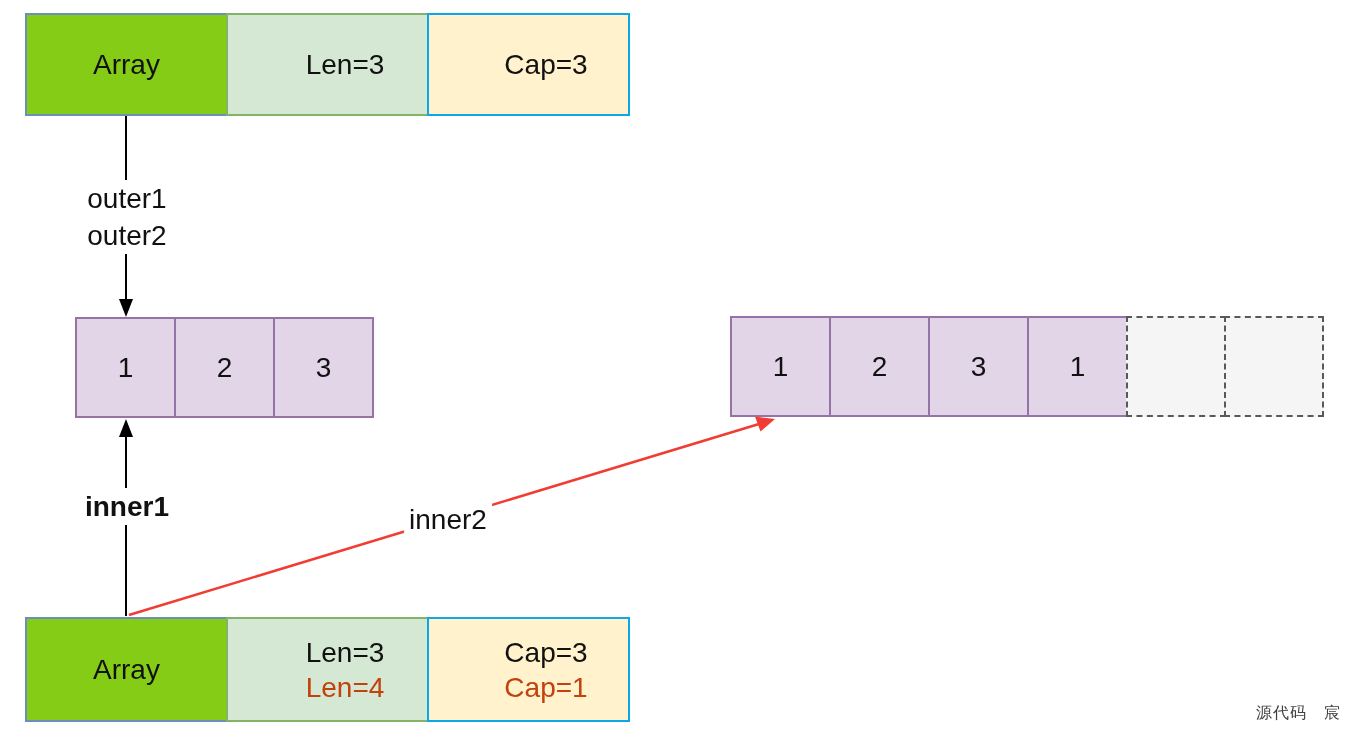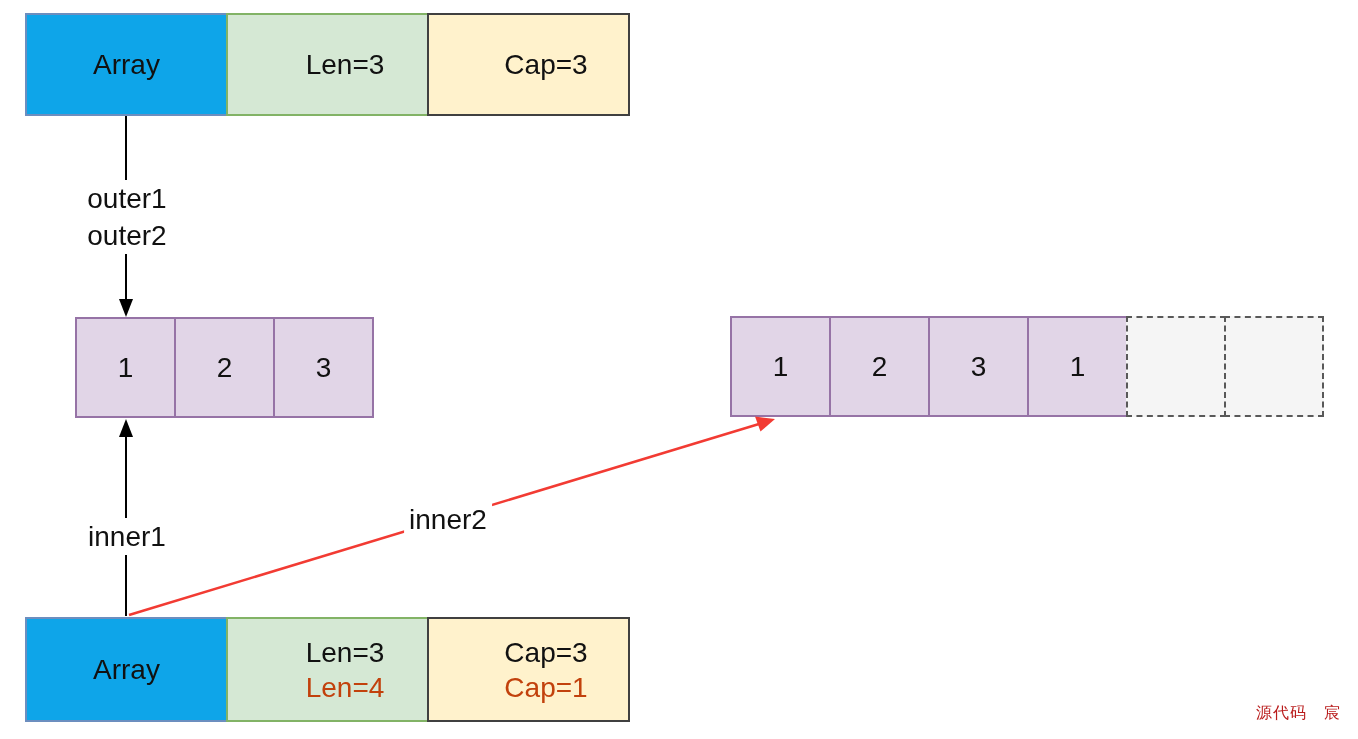--- a/index.html
+++ b/index.html
@@ -9,23 +9,23 @@
   }
 
   
   .struct { position:absolute; display:flex; z-index:1; }
   .scell {
     box-sizing:border-box; width:203px; height:103px;
     display:flex; align-items:center; justify-content:center;
     font-size:28px; color:#111111;
   }
   .scell + .scell { margin-left:-2px;padding-left:35px; }
-  .scell.blue   { background:#0ea5e9; border:2px solid #6c8ebf; }
+  .scell.blue   { background:#84cc16; border:2px solid #6c8ebf; }
   .scell.green  { background:#d5e8d4; border:2px solid #82b366; }
-  .scell.yellow { background:#fff2cc; border:2px solid #404040; }
+  .scell.yellow { background:#fff2cc; border:2px solid #0ea5e9; }
   .struct.bottom .scell { height:105px; }
   .scell.two-line { flex-direction:column; line-height:35px; }
   .red-text { color:#c2410c; }
 
   
   .arr { position:absolute; display:flex; z-index:1; }
   .acell {
     box-sizing:border-box; width:101px; height:101px;
     background:#e1d5e7; border:2px solid #9673a6;
     display:flex; align-items:center; justify-content:center;
@@ -40,21 +40,21 @@
   
   .lbl {
     position:absolute; transform:translateX(-50%);
     background:#ffffff; padding:0 5px; z-index:3;
     font-size:28px; line-height:37px; color:#111111; text-align:right;
     white-space:nowrap;
   }
 
   .watermark {
     position:absolute; left:1256px; top:703px; z-index:1;
-    font-size:16px; color:#b91c1c; letter-spacing:1px; white-space:nowrap;
+    font-size:16px; color:#404040; letter-spacing:1px; white-space:nowrap;
   }
 </style>
 </head>
 <body>
 
 <div class="canvas">
 
   <div class="struct" style="left:25px; top:13px;">
     <div class="scell blue">Array</div>
     <div class="scell green">Len=3</div>
@@ -103,18 +103,18 @@
     <g>
       <line x1="129" y1="615" x2="759" y2="424" stroke="#f23b33" stroke-width="2.5"></line>
       <polygon points="775,419 760.5,431.5 755,416.5" fill="#f23b33"></polygon>
     </g>
   </svg>
 
   <div class="lbl" style="left:127px; top:180px;">
     <div>outer1</div>
     <div>outer2</div>
   </div>
-  <div class="lbl" style="left:127px; top:518px;">inner1</div>
+  <div class="lbl" style="left:127px; top:488px;font-weight:bold;">inner1</div>
   <div class="lbl" style="left:448px; top:501px;">inner2</div>
 
   <div class="watermark">源代码　宸</div>
 
 </div>
 
 </body></html>

